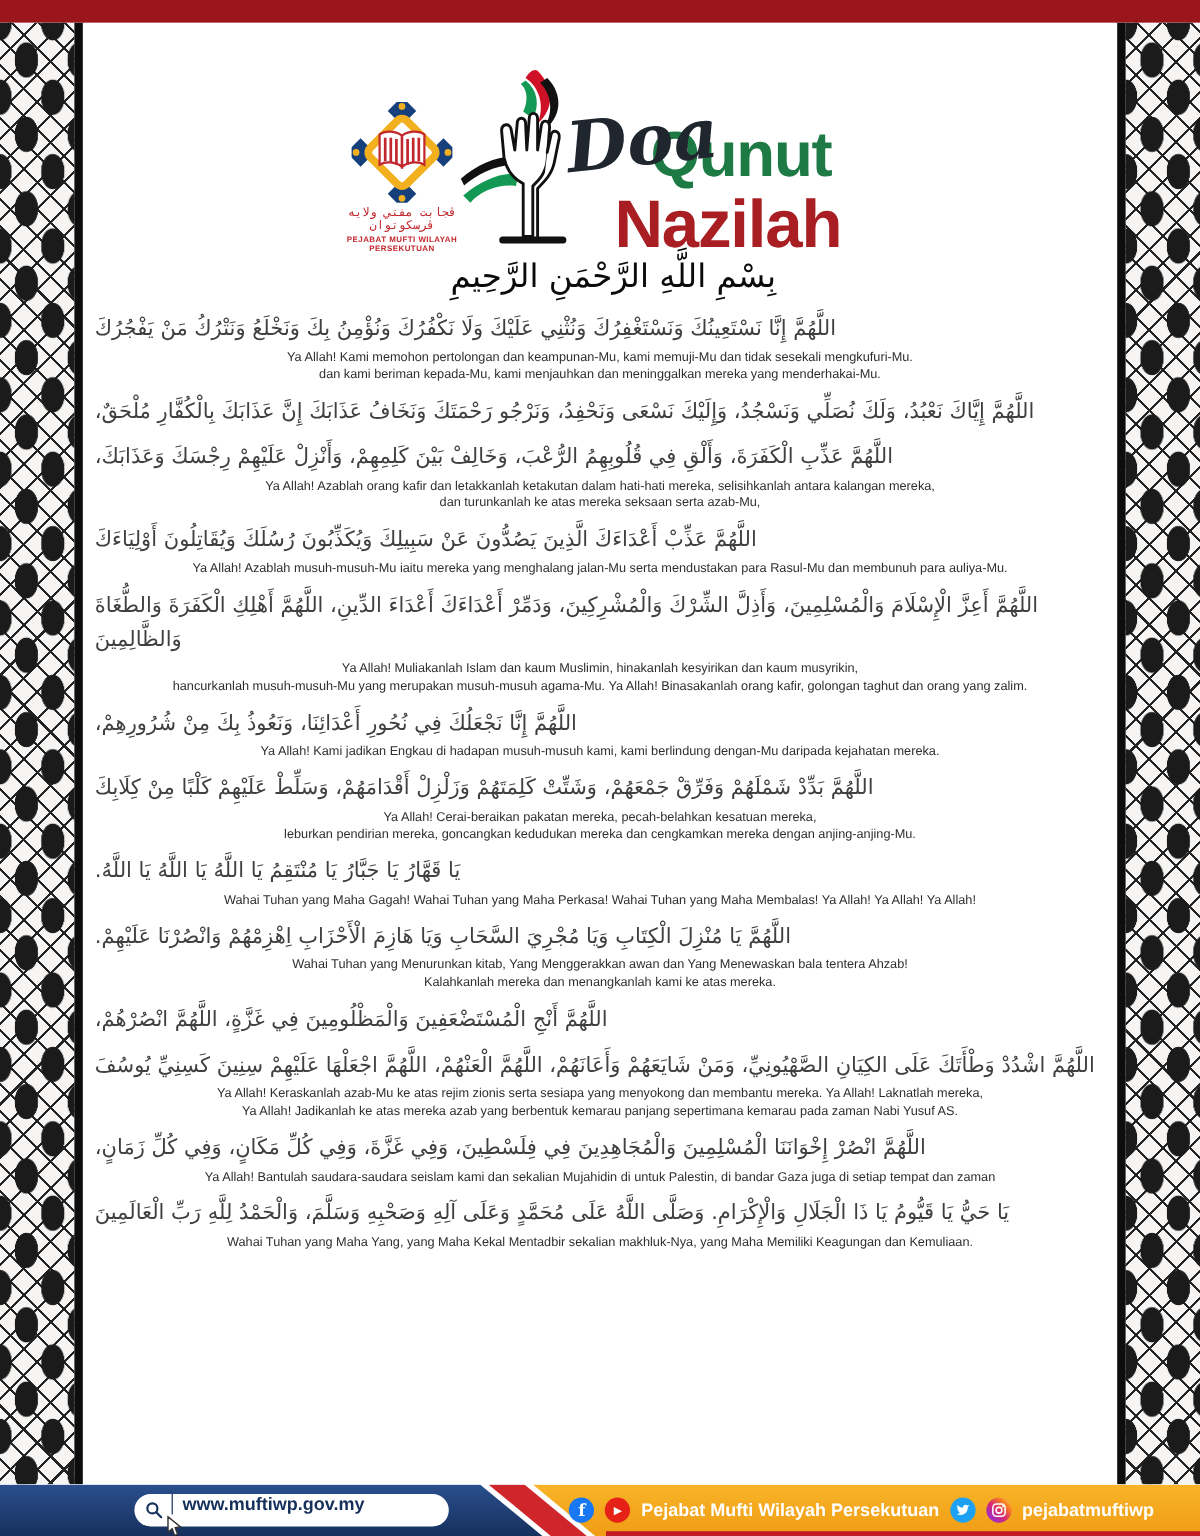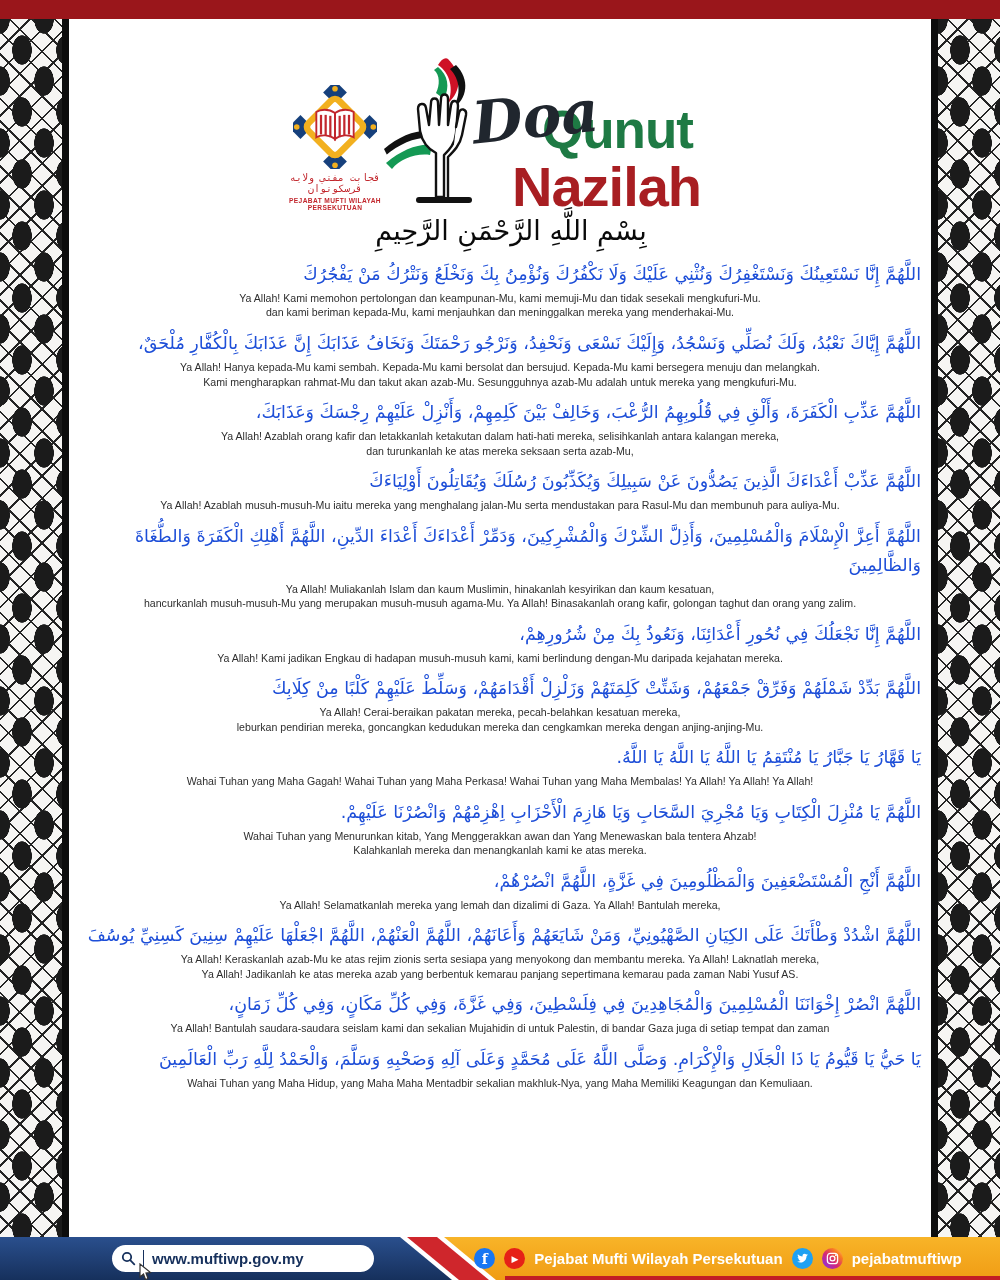--- a/index.html
+++ b/index.html
@@ -39,37 +39,37 @@
   .t-qunut{position:absolute;left:472px;top:58px;font-size:53px;font-weight:800;letter-spacing:-1px;color:#1e7a44;z-index:2;margin-top:22px;}
   .t-nazilah{position:absolute;left:442px;top:108px;font-size:56px;font-weight:800;letter-spacing:-1px;color:#a81e22;z-index:2;margin-top:27px;}
 
   
   .bismillah{text-align:center;direction:rtl;font-family:"DejaVu Sans",sans-serif;font-size:27px;color:#0a0a0a;
              margin:4px auto 14px auto;padding-left:22px;}
 
   
   .sections{padding:0 8px;}
   .sec{margin-bottom:9px;}
-  .sec .ar{direction:rtl;text-align:right;font-family:"DejaVu Sans",sans-serif;font-size:17.5px;line-height:1.65;
-           color:#1d4ed8;max-width:842px;margin:0 auto;}
+  .sec .ar{direction:rtl;text-align:left;font-family:"DejaVu Sans",sans-serif;font-size:17.5px;line-height:1.65;
+           color:#404040;max-width:842px;margin:0 auto;}
   .sec .my{text-align:center;font-size:10.6px;line-height:1.38;color:#2e2e2e;white-space:pre-line;
            max-width:860px;margin:2px auto 0 auto;}
 
   
   .footer{position:absolute;left:0;right:0;bottom:0;height:43px;background:#ffffff;z-index:6;}
   .f-blue{position:absolute;top:0;bottom:0;left:0;width:470px;background:linear-gradient(180deg,#2a4f8d 0%,#16305c 100%);
           clip-path:polygon(0 0,400px 0,452px 100%,0 100%);}
   .f-red{position:absolute;top:0;bottom:0;left:380px;width:120px;background:#cf262c;
          clip-path:polygon(27px 0,57px 0,109px 100%,79px 100%);}
   .f-yellow{position:absolute;top:0;bottom:0;left:380px;right:0;background:linear-gradient(180deg,#f8b428 0%,#f09c14 100%);
             clip-path:polygon(64px 0,100% 0,100% 100%,116px 100%);}
   .f-strip-right{position:absolute;bottom:0;left:505px;right:0;height:4px;background:#c21d25;z-index:7;}
 
   .search-pill{position:absolute;left:112px;top:8px;width:262px;height:27px;background:#fff;border-radius:14px;
-               display:flex;align-items:center;z-index:8;}
+               display:flex;z-index:8;}
   .search-pill .mag{margin-left:9px;display:flex;align-items:center;}
   .search-pill .sep{width:1px;height:17px;background:#16305c;margin:0 8px 0 7px;}
   .search-url{color:#16305c;font-size:15px;font-weight:bold;}
   .cursor-arrow{position:absolute;left:138px;top:26px;z-index:9;}
 
   .social{position:absolute;top:0;bottom:0;left:452px;right:16px;display:flex;align-items:center;justify-content:center;
           gap:9px;z-index:8;}
   .s-ic{width:21px;height:21px;border-radius:50%;display:flex;align-items:center;justify-content:center;flex:0 0 auto;}
   .s-fb{background:#1877f2;color:#fff;font-weight:bold;font-size:14px;font-family:"DejaVu Serif",serif;}
   .s-yt{background:#e62117;color:#fff;font-size:9px;}
@@ -149,38 +149,36 @@
 
     <div class="sections">
   <div class="sec">
     <div class="ar">اللَّهُمَّ إِنَّا نَسْتَعِينُكَ وَنَسْتَغْفِرُكَ وَنُثْنِي عَلَيْكَ وَلَا نَكْفُرُكَ وَنُؤْمِنُ بِكَ وَنَخْلَعُ وَنَتْرُكُ مَنْ يَفْجُرُكَ</div>
     <div class="my">Ya Allah! Kami memohon pertolongan dan keampunan-Mu, kami memuji-Mu dan tidak sesekali mengkufuri-Mu.
 dan kami beriman kepada-Mu, kami menjauhkan dan meninggalkan mereka yang menderhakai-Mu.</div>
   </div>
 
   <div class="sec">
     <div class="ar">اللَّهُمَّ إِيَّاكَ نَعْبُدُ، وَلَكَ نُصَلِّي وَنَسْجُدُ، وَإِلَيْكَ نَسْعَى وَنَحْفِدُ، وَنَرْجُو رَحْمَتَكَ وَنَخَافُ عَذَابَكَ إِنَّ عَذَابَكَ بِالْكُفَّارِ مُلْحَقٌ،</div>
-    <div class="my">Ya Allah! Hanya kepada-Mu kami sembah. Kepada-Mu kami bersolat dan bersujud. Kepada-Mu kami bersegera menuju dan melangkah.
-Kami mengharapkan rahmat-Mu dan takut akan azab-Mu. Sesungguhnya azab-Mu adalah untuk mereka yang mengkufuri-Mu.</div>
   </div>
 
   <div class="sec">
     <div class="ar">اللَّهُمَّ عَذِّبِ الْكَفَرَةَ، وَأَلْقِ فِي قُلُوبِهِمُ الرُّعْبَ، وَخَالِفْ بَيْنَ كَلِمِهِمْ، وَأَنْزِلْ عَلَيْهِمْ رِجْسَكَ وَعَذَابَكَ،</div>
     <div class="my">Ya Allah! Azablah orang kafir dan letakkanlah ketakutan dalam hati-hati mereka, selisihkanlah antara kalangan mereka,
 dan turunkanlah ke atas mereka seksaan serta azab-Mu,</div>
   </div>
 
   <div class="sec">
     <div class="ar">اللَّهُمَّ عَذِّبْ أَعْدَاءَكَ الَّذِينَ يَصُدُّونَ عَنْ سَبِيلِكَ وَيُكَذِّبُونَ رُسُلَكَ وَيُقَاتِلُونَ أَوْلِيَاءَكَ</div>
     <div class="my">Ya Allah! Azablah musuh-musuh-Mu iaitu mereka yang menghalang jalan-Mu serta mendustakan para Rasul-Mu dan membunuh para auliya-Mu.</div>
   </div>
 
   <div class="sec">
     <div class="ar">اللَّهُمَّ أَعِزَّ الْإِسْلَامَ وَالْمُسْلِمِينَ، وَأَذِلَّ الشِّرْكَ وَالْمُشْرِكِينَ، وَدَمِّرْ أَعْدَاءَكَ أَعْدَاءَ الدِّينِ، اللَّهُمَّ أَهْلِكِ الْكَفَرَةَ وَالطُّغَاةَ وَالظَّالِمِينَ</div>
-    <div class="my">Ya Allah! Muliakanlah Islam dan kaum Muslimin, hinakanlah kesyirikan dan kaum kesatuan,
+    <div class="my">Ya Allah! Muliakanlah Islam dan kaum Muslimin, hinakanlah kesyirikan dan kaum musyrikin,
 hancurkanlah musuh-musuh-Mu yang merupakan musuh-musuh agama-Mu. Ya Allah! Binasakanlah orang kafir, golongan taghut dan orang yang zalim.</div>
   </div>
 
   <div class="sec">
     <div class="ar">اللَّهُمَّ إِنَّا نَجْعَلُكَ فِي نُحُورِ أَعْدَائِنَا، وَنَعُوذُ بِكَ مِنْ شُرُورِهِمْ،</div>
     <div class="my">Ya Allah! Kami jadikan Engkau di hadapan musuh-musuh kami, kami berlindung dengan-Mu daripada kejahatan mereka.</div>
   </div>
 
   <div class="sec">
     <div class="ar">اللَّهُمَّ بَدِّدْ شَمْلَهُمْ وَفَرِّقْ جَمْعَهُمْ، وَشَتِّتْ كَلِمَتَهُمْ وَزَلْزِلْ أَقْدَامَهُمْ، وَسَلِّطْ عَلَيْهِمْ كَلْبًا مِنْ كِلَابِكَ</div>
@@ -194,37 +192,36 @@
   </div>
 
   <div class="sec">
     <div class="ar">اللَّهُمَّ يَا مُنْزِلَ الْكِتَابِ وَيَا مُجْرِيَ السَّحَابِ وَيَا هَازِمَ الْأَحْزَابِ اِهْزِمْهُمْ وَانْصُرْنَا عَلَيْهِمْ.</div>
     <div class="my">Wahai Tuhan yang Menurunkan kitab, Yang Menggerakkan awan dan Yang Menewaskan bala tentera Ahzab!
 Kalahkanlah mereka dan menangkanlah kami ke atas mereka.</div>
   </div>
 
   <div class="sec">
     <div class="ar">اللَّهُمَّ أَنْجِ الْمُسْتَضْعَفِينَ وَالْمَظْلُومِينَ فِي غَزَّةٍ، اللَّهُمَّ انْصُرْهُمْ،</div>
-    <div class="my">Ya Allah! Selamatkanlah mereka yang lemah dan dizalimi di Gaza. Ya Allah! Bantulah mereka,</div>
   </div>
 
   <div class="sec">
     <div class="ar">اللَّهُمَّ اشْدُدْ وَطْأَتَكَ عَلَى الكِيَانِ الصَّهْيُونِيِّ، وَمَنْ شَايَعَهُمْ وَأَعَانَهُمْ، اللَّهُمَّ الْعَنْهُمْ، اللَّهُمَّ اجْعَلْهَا عَلَيْهِمْ سِنِينَ كَسِنِيِّ يُوسُفَ</div>
     <div class="my">Ya Allah! Keraskanlah azab-Mu ke atas rejim zionis serta sesiapa yang menyokong dan membantu mereka. Ya Allah! Laknatlah mereka,
 Ya Allah! Jadikanlah ke atas mereka azab yang berbentuk kemarau panjang sepertimana kemarau pada zaman Nabi Yusuf AS.</div>
   </div>
 
   <div class="sec">
     <div class="ar">اللَّهُمَّ انْصُرْ إِخْوَانَنَا الْمُسْلِمِينَ وَالْمُجَاهِدِينَ فِي فِلَسْطِينَ، وَفِي غَزَّةَ، وَفِي كُلِّ مَكَانٍ، وَفِي كُلِّ زَمَانٍ،</div>
     <div class="my">Ya Allah! Bantulah saudara-saudara seislam kami dan sekalian Mujahidin di untuk Palestin, di bandar Gaza juga di setiap tempat dan zaman</div>
   </div>
 
   <div class="sec">
     <div class="ar">يَا حَيُّ يَا قَيُّومُ يَا ذَا الْجَلَالِ وَالْإِكْرَامِ. وَصَلَّى اللَّهُ عَلَى مُحَمَّدٍ وَعَلَى آلِهِ وَصَحْبِهِ وَسَلَّمَ، وَالْحَمْدُ لِلَّهِ رَبِّ الْعَالَمِينَ</div>
-    <div class="my">Wahai Tuhan yang Maha Hidup, yang Maha Maha Mentadbir sekalian makhluk-Nya, yang Maha Memiliki Keagungan dan Kemuliaan.</div>
+    <div class="my">Wahai Tuhan yang Maha Yang, yang Maha Kekal Mentadbir sekalian makhluk-Nya, yang Maha Memiliki Keagungan dan Kemuliaan.</div>
   </div>
 </div>
   </div>
 
   <div class="footer">
     <div class="f-blue"></div>
     <div class="f-red"></div>
     <div class="f-yellow"></div>
     <div class="f-strip-right"></div>
 

